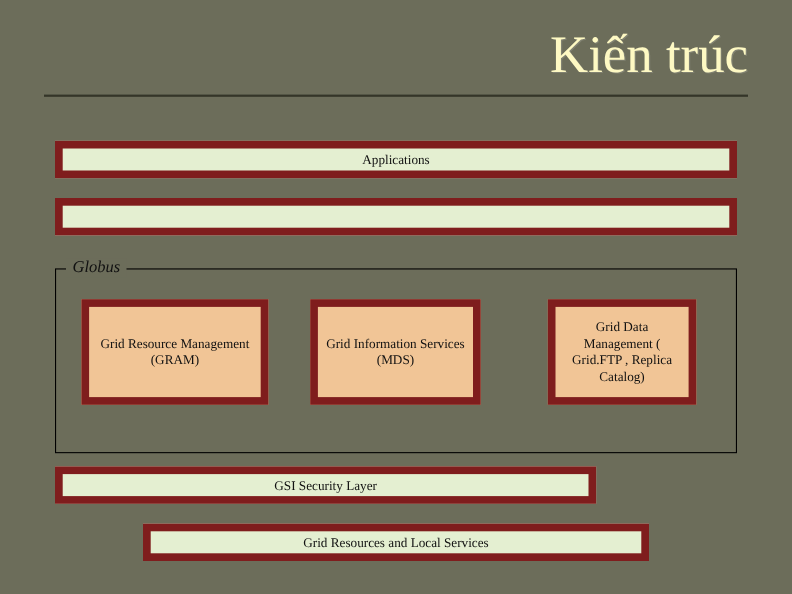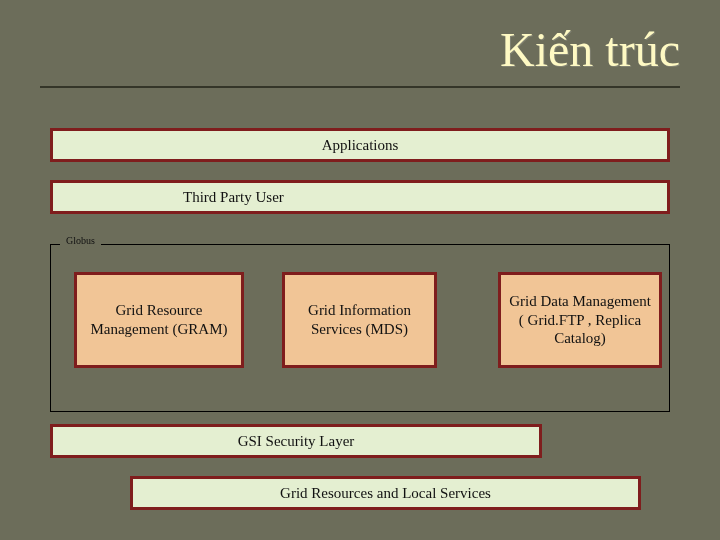--- a/index.html
+++ b/index.html
@@ -22,59 +22,59 @@
   .title-underline {
     position: absolute;
     top: 86px;
     left: 40px;
     right: 40px;
     height: 2px;
     background: #343528;
   }
   .box {
     position: absolute;
-    border: 3px solid #7f1d1d;
+    border: 7px solid #7f1d1d;
     display: flex;
     align-items: center;
     justify-content: center;
-    font-size: 15px;
+    font-size: 12px;
     text-align: center;
     line-height: 1.25;
     padding: 2px 6px;
   }
   .green { background: #e4efd1; }
   .peach { background: #f1c596; }
   .label-only {
     position: absolute;
     background: #6c6d5a;
-    font-size: 10px;
+    font-size: 15px;
     padding: 0 6px;
+    font-style: italic;
   }
   .globus-frame {
     position: absolute;
     border: 1px solid #000;
     background: transparent;
   }
 </style>
 </head>
 <body>
 
 <div class="title">Kiến trúc</div>
 <div class="title-underline"></div>
 
 <div class="box green" style="left:50px; top:128px; width:620px; height:34px;">Applications</div>
 
 <div class="box green" style="left:50px; top:180px; width:620px; height:34px; justify-content:flex-start; gap:24px; padding-left:130px;">
-  <span>Third Party User</span>
 </div>
 
 <div class="globus-frame" style="left:50px; top:244px; width:620px; height:168px;"></div>
 <div class="label-only" style="left:60px; top:235px;">Globus</div>
 
 <div class="box peach" style="left:74px; top:272px; width:170px; height:96px;">Grid Resource Management (GRAM)</div>
 
 <div class="box peach" style="left:282px; top:272px; width:155px; height:96px;">Grid Information Services (MDS)</div>
 
-<div class="box peach" style="left:498px; top:272px; width:164px; height:96px;">Grid Data Management ( Grid.FTP   , Replica Catalog)</div>
+<div class="box peach" style="left:498px; top:272px; width:135px; height:96px;">Grid Data Management ( Grid.FTP   , Replica Catalog)</div>
 
 <div class="box green" style="left:50px; top:424px; width:492px; height:34px;">GSI Security Layer</div>
 
-<div class="box green" style="left:130px; top:476px; width:511px; height:34px;">Grid Resources and Local Services</div>
+<div class="box green" style="left:130px; top:476px; width:460px; height:34px;">Grid Resources and Local Services</div>
 
 </body></html>

